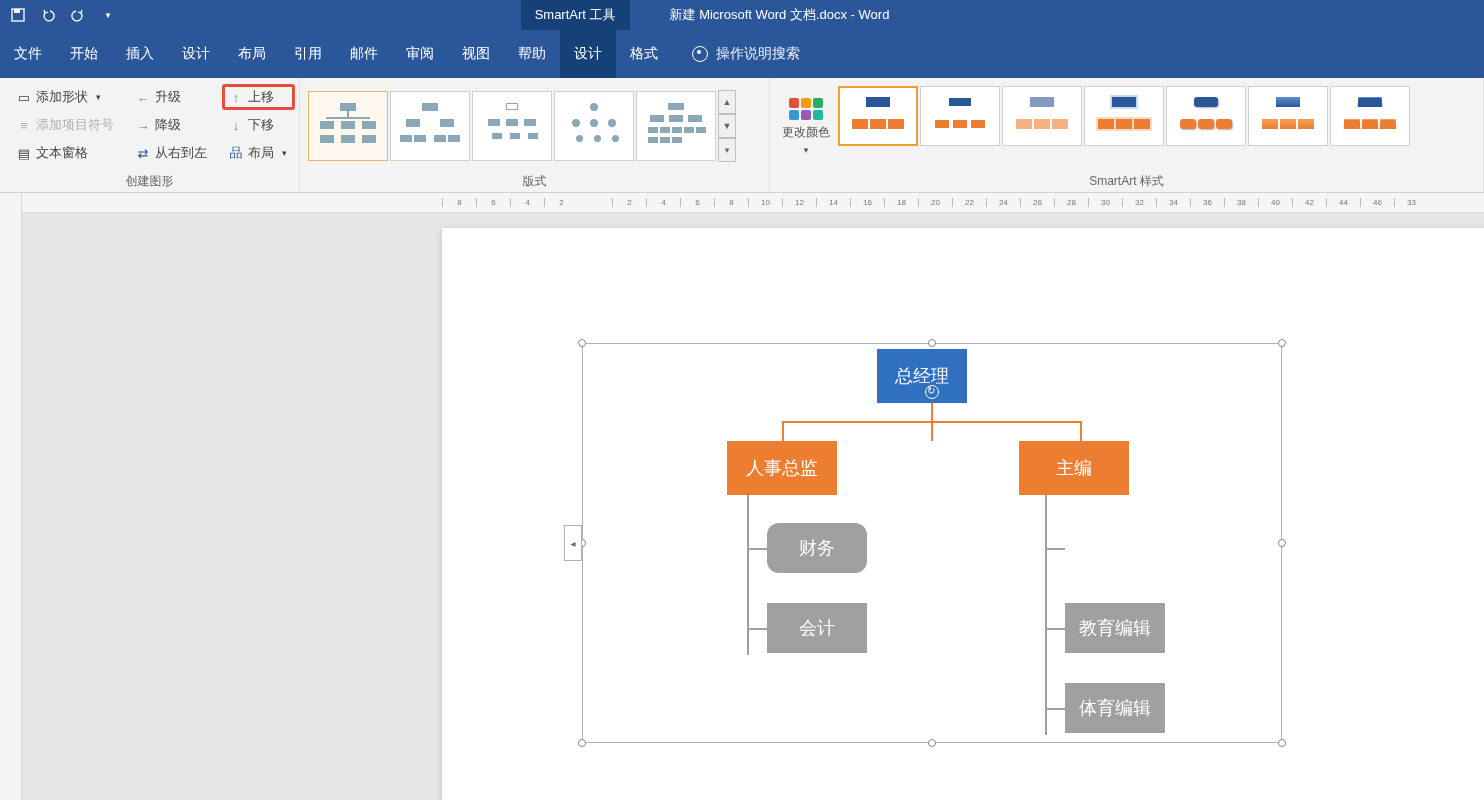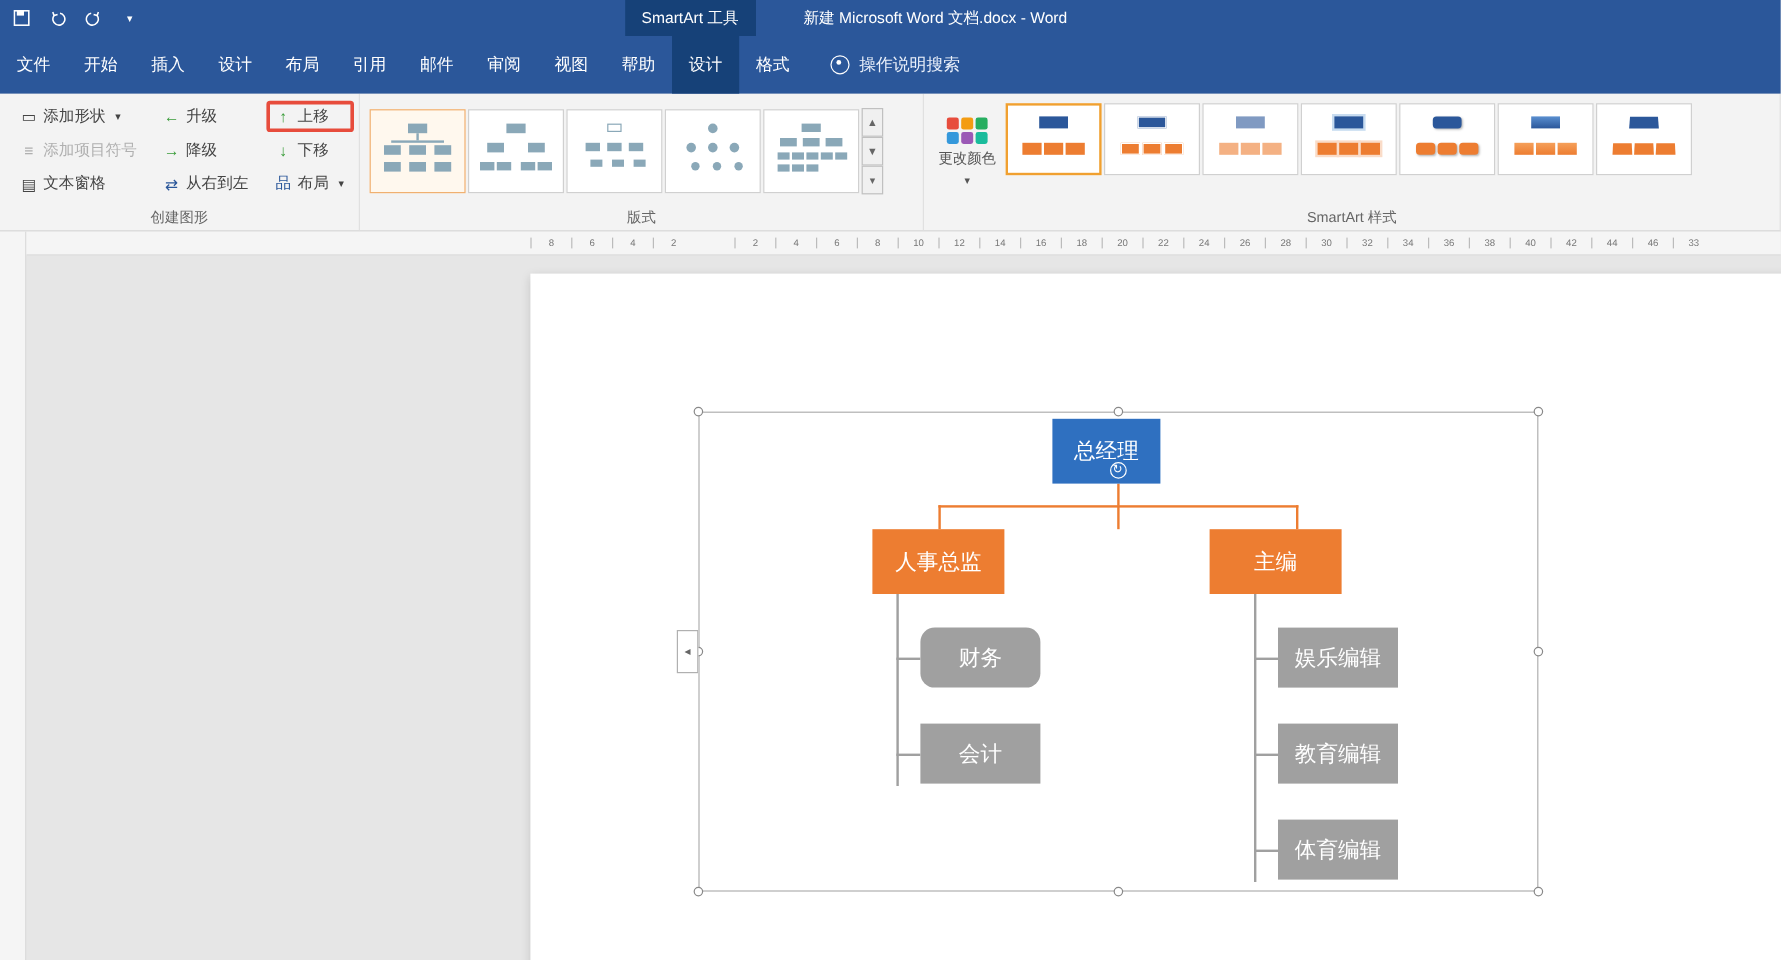--- a/index.html
+++ b/index.html
@@ -392,43 +392,40 @@
       <div class="conn" style="left:498px;top:78px;width:2px;height:20px;"></div>
 
       <div class="org-box org-blue" style="left:295px;top:6px;width:90px;height:54px;">
         <span>总经理</span>
         <span class="rotate-handle" style="left:48px;top:36px;"></span>
       </div>
 
       <div class="org-box org-orange" style="left:145px;top:98px;width:110px;height:54px;">
           <span>人事总监</span>
         </div>
-      <div class="org-box org-orange" style="left:426px;top:98px;width:110px;height:54px;">
+      <div class="org-box org-orange" style="left:437px;top:98px;width:110px;height:54px;">
           <span>主编</span>
         </div>
 
       <div class="conn-gray" style="left:165px;top:152px;width:2px;height:160px;"></div>
       <div class="conn-gray" style="left:165px;top:205px;width:20px;height:2px;"></div>
       <div class="conn-gray" style="left:165px;top:285px;width:20px;height:2px;"></div>
 
       <div class="conn-gray" style="left:463px;top:152px;width:2px;height:240px;"></div>
       <div class="conn-gray" style="left:463px;top:205px;width:20px;height:2px;"></div>
       <div class="conn-gray" style="left:463px;top:285px;width:20px;height:2px;"></div>
       <div class="conn-gray" style="left:463px;top:365px;width:20px;height:2px;"></div>
 
       <div class="org-box org-gray" style="left:185px;top:180px;width:100px;height:50px;border-radius:12px;">
           <span>财务</span>
         </div>
       <div class="org-box org-gray" style="left:185px;top:260px;width:100px;height:50px;">
           <span>会计</span>
         </div>
 
-      <div class="org-box org-gray" style="left:483px;top:180px;width:100px;height:50px;">
-          <span>娱乐编辑</span>
-        </div>
       <div class="org-box org-gray" style="left:483px;top:340px;width:100px;height:50px;">
           <span>体育编辑</span>
         </div>
       <div class="org-box org-gray" style="left:483px;top:260px;width:100px;height:50px;">
           <span>教育编辑</span>
         </div>
     </div>
   </div>
 </div>
 

